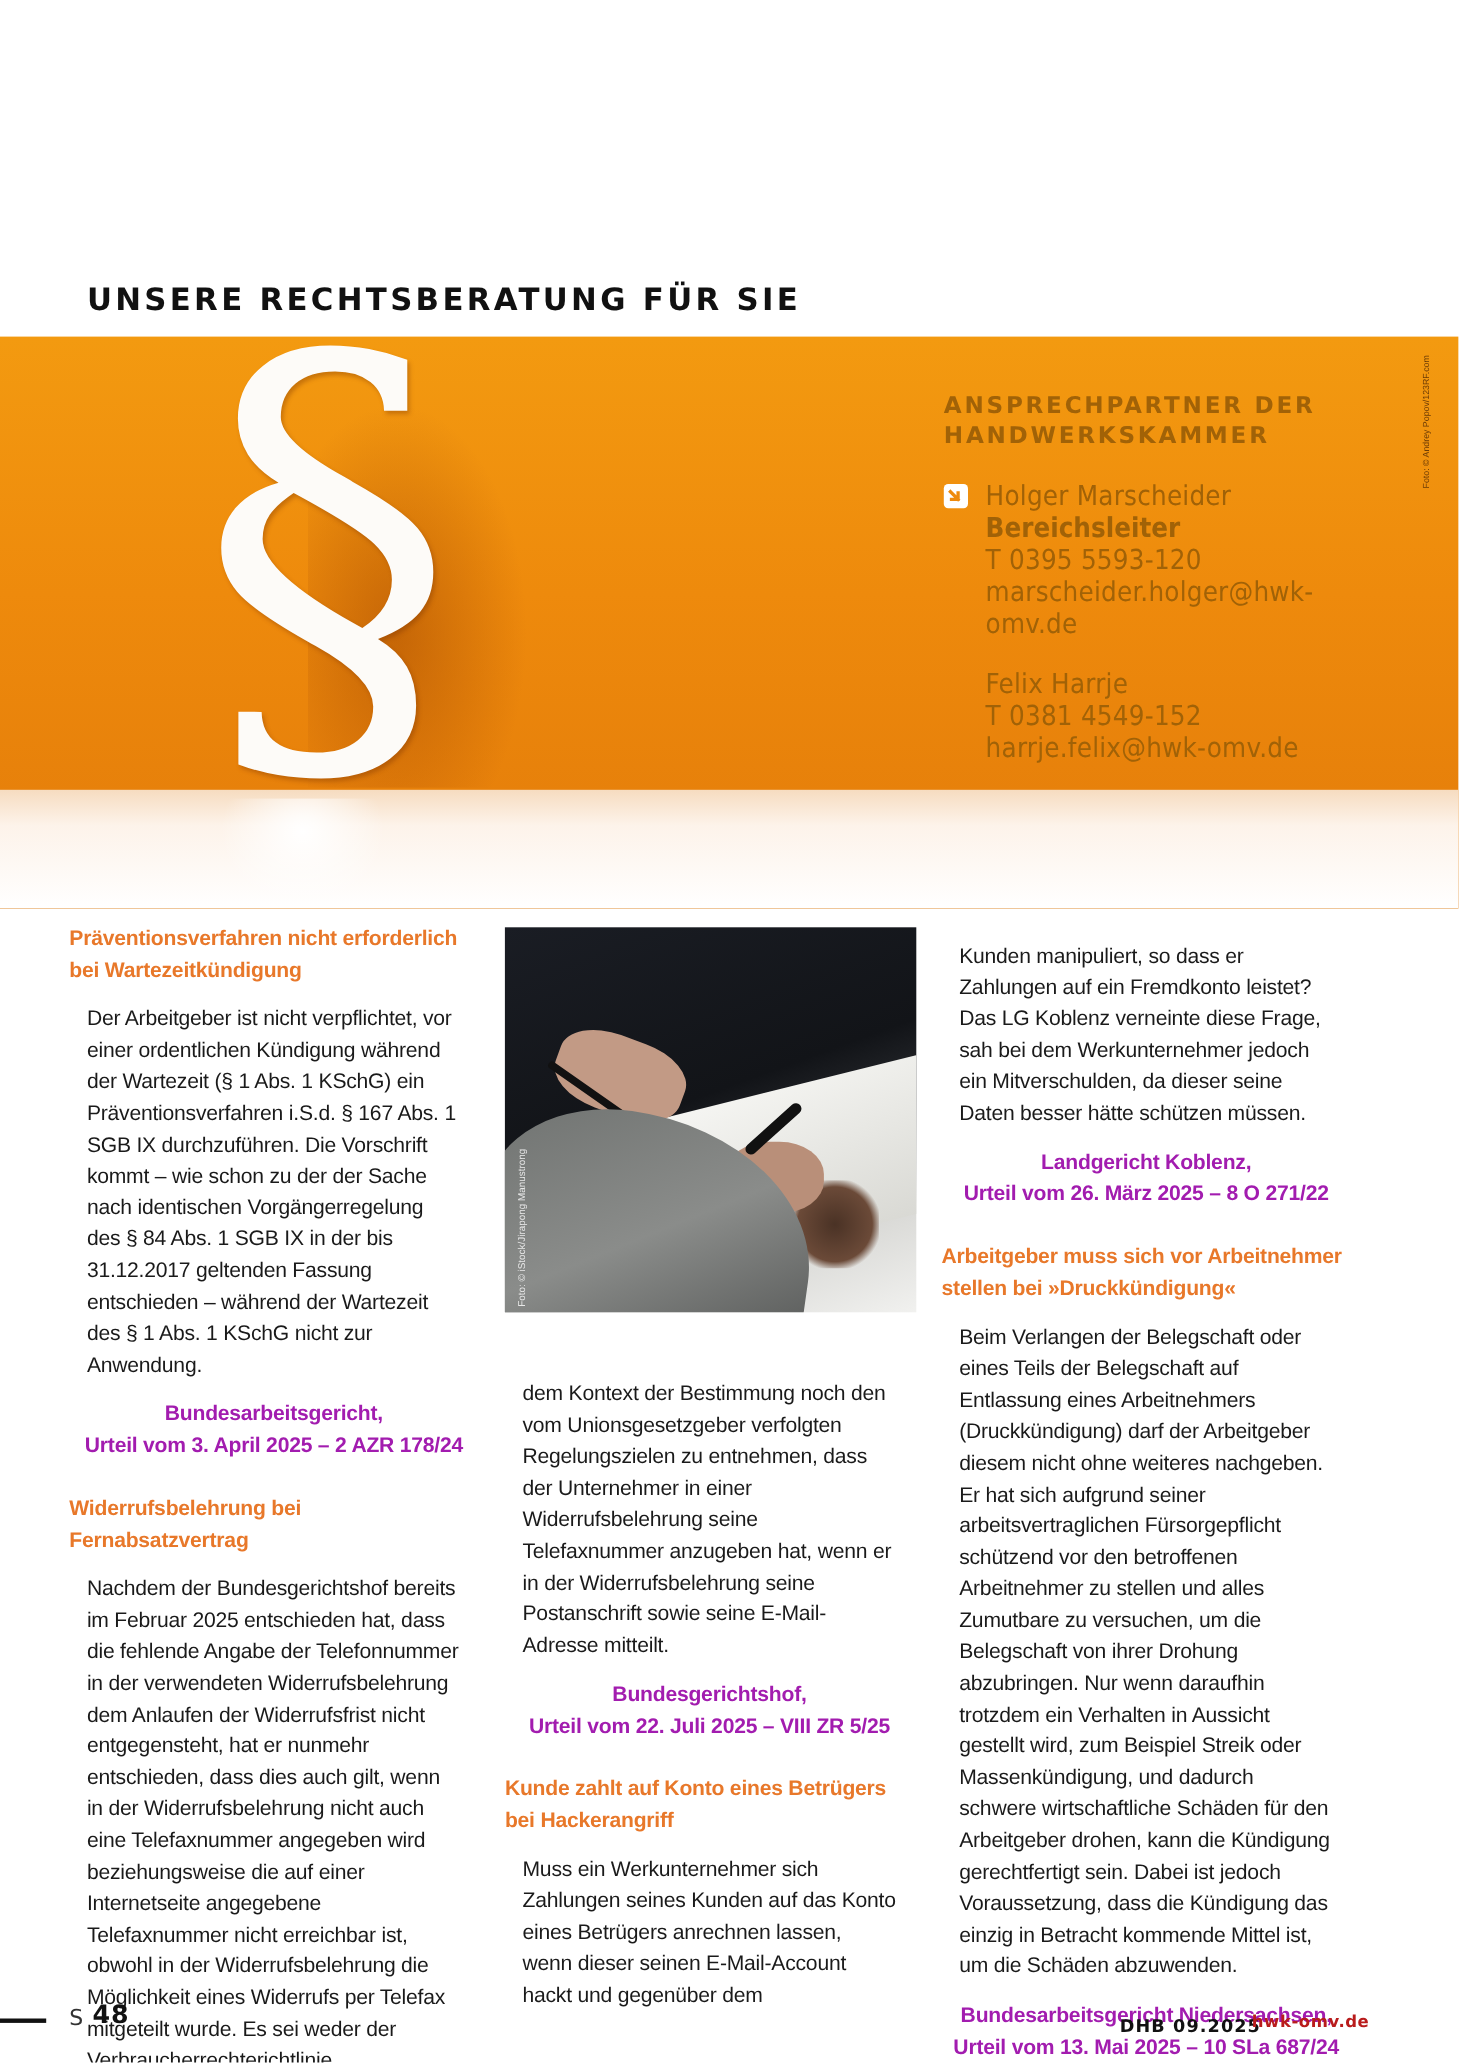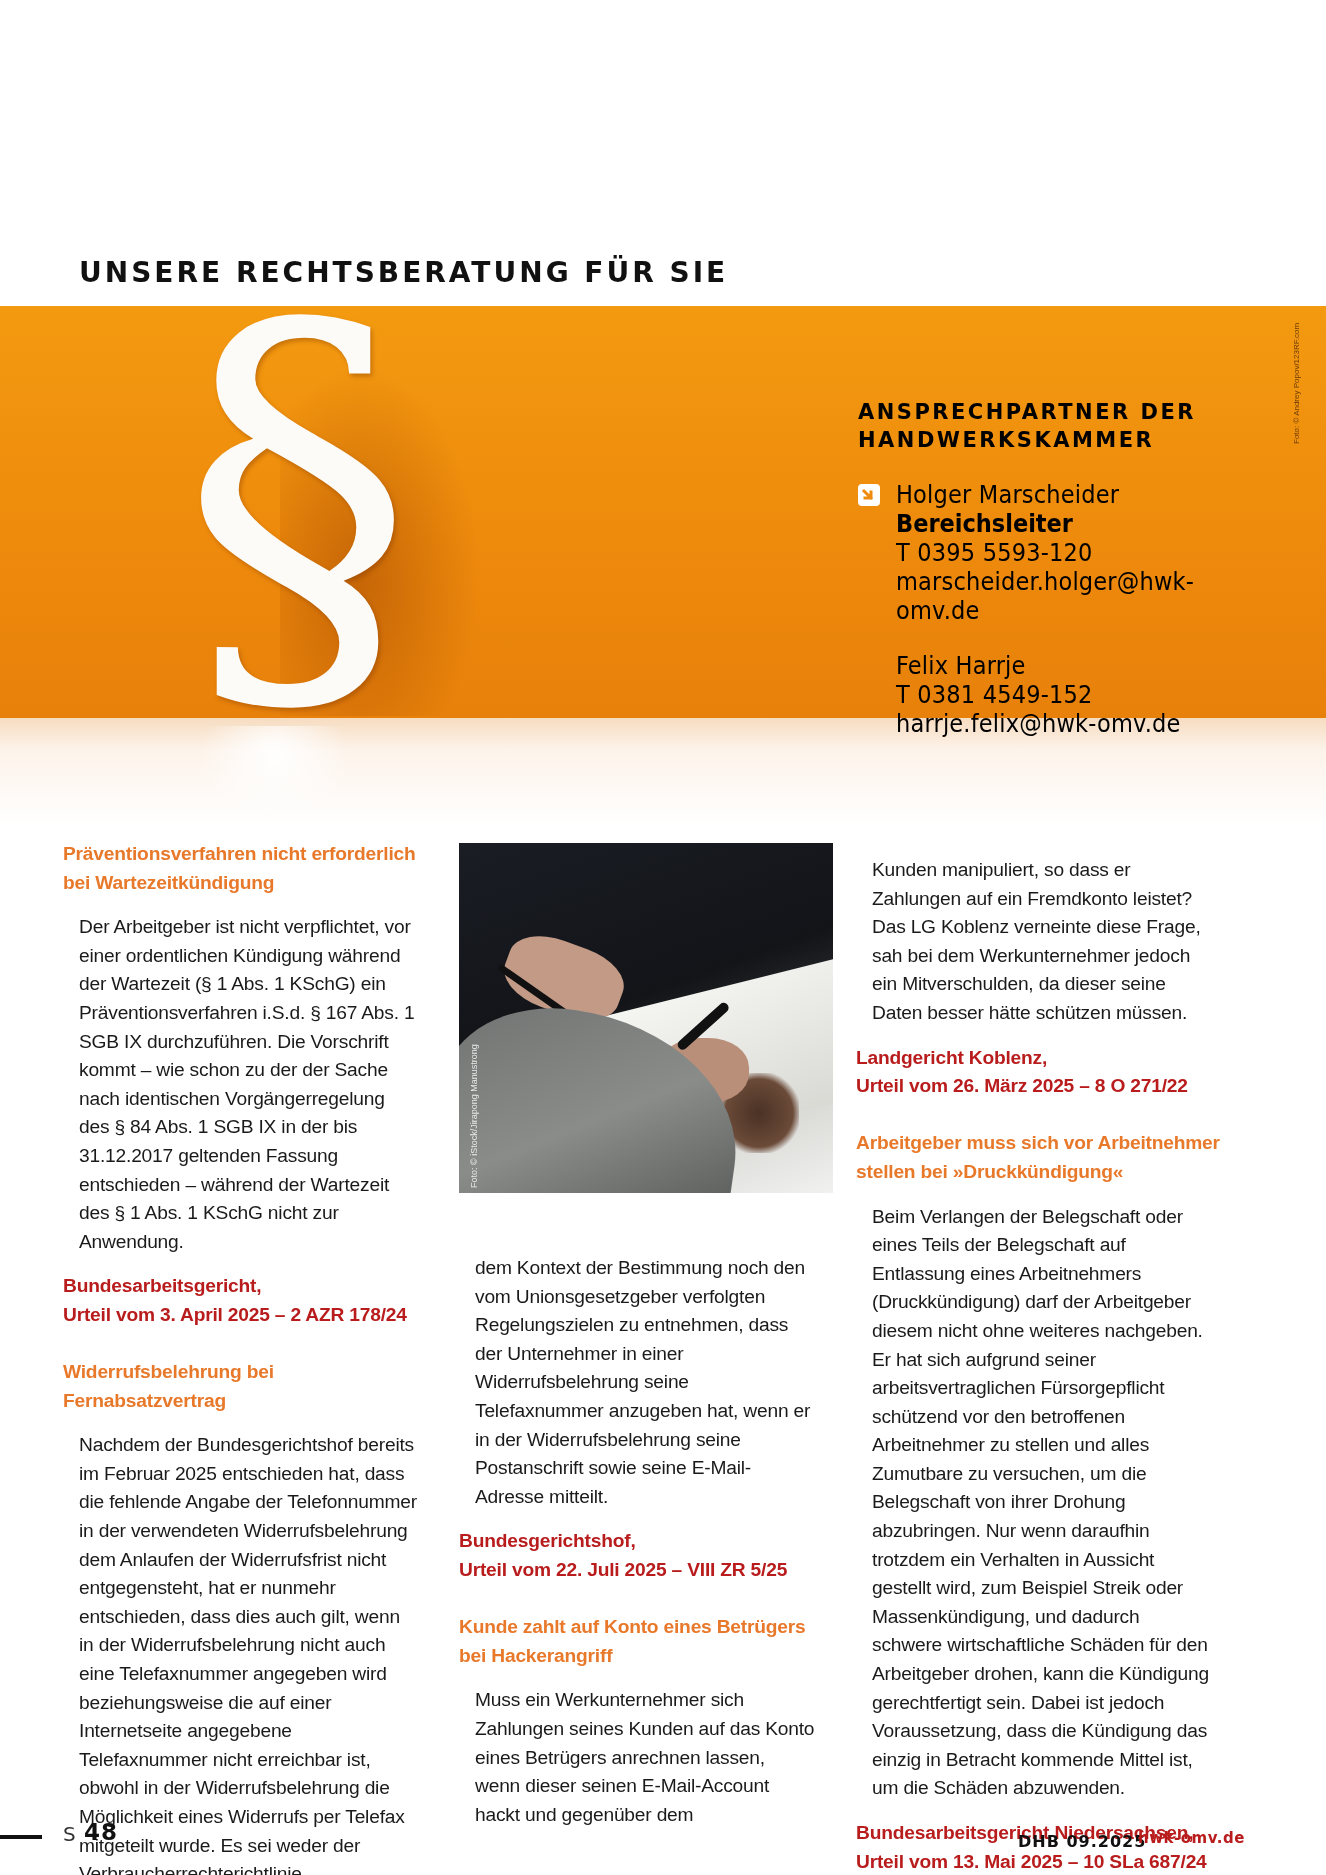--- a/index.html
+++ b/index.html
@@ -11,34 +11,34 @@
           background:linear-gradient(180deg,#f39a10 0%,#ee8a0c 45%,#e57e0a 90%,#d9780e 100%); }
   .hero .floor { position:absolute; left:0; top:412px; width:100%; height:108px;
           background:linear-gradient(180deg,#f6dcc0 0%,#fdf3ea 30%,#ffffff 100%); }
   .hero .shadow { position:absolute; left:280px; top:60px; width:200px; height:350px;
           background:radial-gradient(ellipse at 40% 60%, rgba(150,60,0,0.45) 0%, rgba(150,60,0,0) 70%); }
   .hero .para { position:absolute; left:180px; top:-40px; font-family:"DejaVu Serif", serif; font-size:470px;
           line-height:470px; color:#fdfbf8; text-shadow:2px 3px 4px rgba(120,50,0,0.35); }
   .hero .reflect { position:absolute; left:200px; top:420px; width:150px; height:100px;
           background:radial-gradient(ellipse at 50% 30%, rgba(255,255,255,1) 0%, rgba(255,255,255,0) 70%); }
   .credit-v { position:absolute; font-size:8px; color:#6a3a05; transform:rotate(-90deg); transform-origin:left top; white-space:nowrap; }
-  .contact-box { position:absolute; left:858px; top:354px; width:400px; color:#000000;margin-top:44px; }
+  .contact-box { position:absolute; left:858px; top:354px; width:400px; color:#a16207; }
   .contact-title { font-family:"DejaVu Sans", sans-serif; font-weight:bold; font-size:21px; letter-spacing:2.5px; line-height:28px; margin:0 0 26px 0; }
   .person { position:relative; padding-left:38px; font-family:"DejaVu Sans Condensed","DejaVu Sans", sans-serif; font-size:25px; line-height:29px; }
   .person + .person { margin-top:26px; }
   .person .name, .person .phone, .person .email { font-weight:normal; letter-spacing:0.2px; }
   .person .role { font-weight:bold; }
   .arrow-icon { position:absolute; left:0; top:4px; width:22px; height:22px; background:#fff; border-radius:4px;
           display:flex; align-items:center; justify-content:center; }
   .col { position:absolute; top:840px; width:372px; font-family:"Liberation Sans", sans-serif; font-size:19.2px; line-height:28.6px;
          letter-spacing:-0.2px; color:#1a1a1a; }
   .col1 { left:63px; } .col2 { left:459px; top:1238px; } .col3 { left:856px; }
   .art h3 { margin:0; font-size:19.2px; line-height:28.6px; color:#e8782a; font-weight:bold; }
   .art p { margin:16px; }
-  .art .court { font-weight:bold; color:#b91c1c; }
+  .art .court { font-weight:bold; color:#a21caf;text-align:center; }
   .art + .art { margin-top:28.6px; }
   .photo { position:absolute; left:459px; top:843px; width:374px; height:350px; overflow:hidden;
            background:linear-gradient(160deg,#1a1d24 0%,#121418 45%,#2a2c30 60%,#d9d9d6 80%,#f1f1ef 100%); }
   .photo .paper { position:absolute; left:95px; top:150px; width:300px; height:140px; background:linear-gradient(170deg,#f7f7f4,#d8d8d3);
            transform:rotate(-14deg); border-left:4px solid #a8774a; }
   .photo .sleeve { position:absolute; left:-20px; top:170px; width:300px; height:220px; border-radius:40% 60% 10% 10%;
            background:linear-gradient(150deg,#6f7270,#8a8c8a 50%,#4f5150); transform:rotate(8deg); }
   .photo .hand1 { position:absolute; left:45px; top:100px; width:120px; height:70px; background:#c29a85; border-radius:40%; transform:rotate(20deg); }
   .photo .hand2 { position:absolute; left:200px; top:195px; width:90px; height:65px; background:#b98f79; border-radius:45%; }
   .photo .pen1 { position:absolute; left:40px; top:120px; width:120px; height:7px; background:#111; border-radius:4px; transform:rotate(35deg); transform-origin:left center; }

